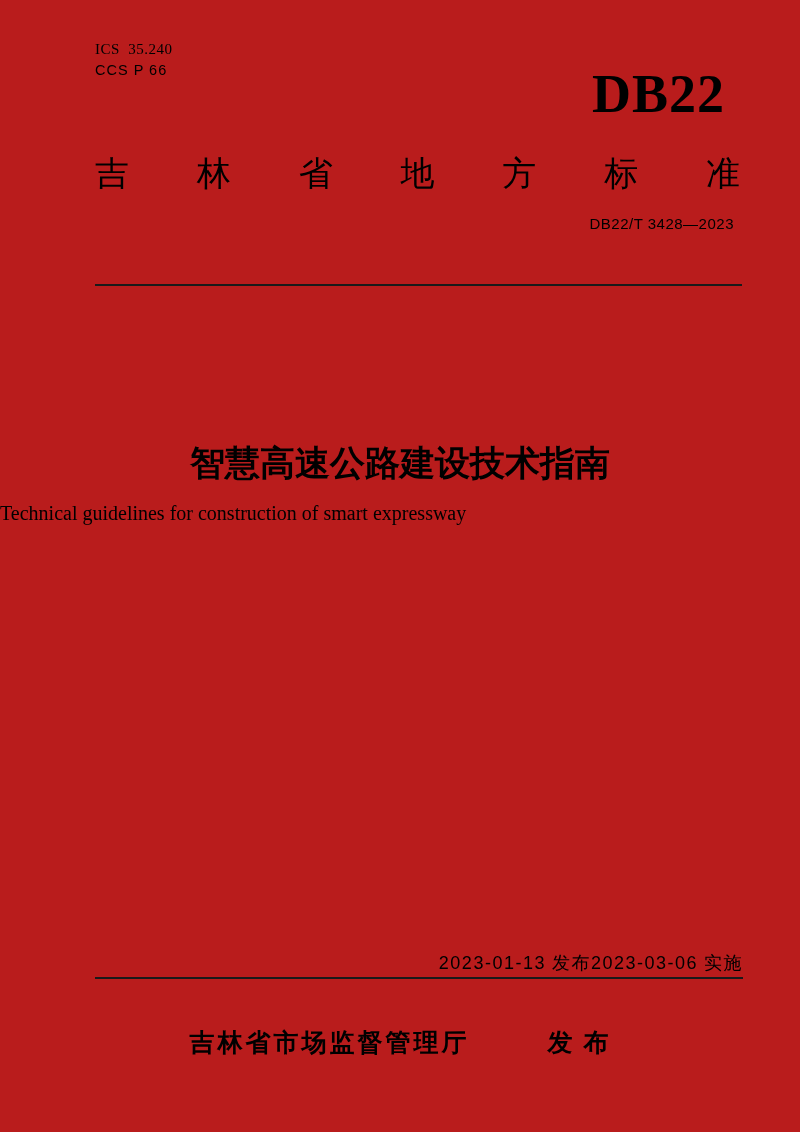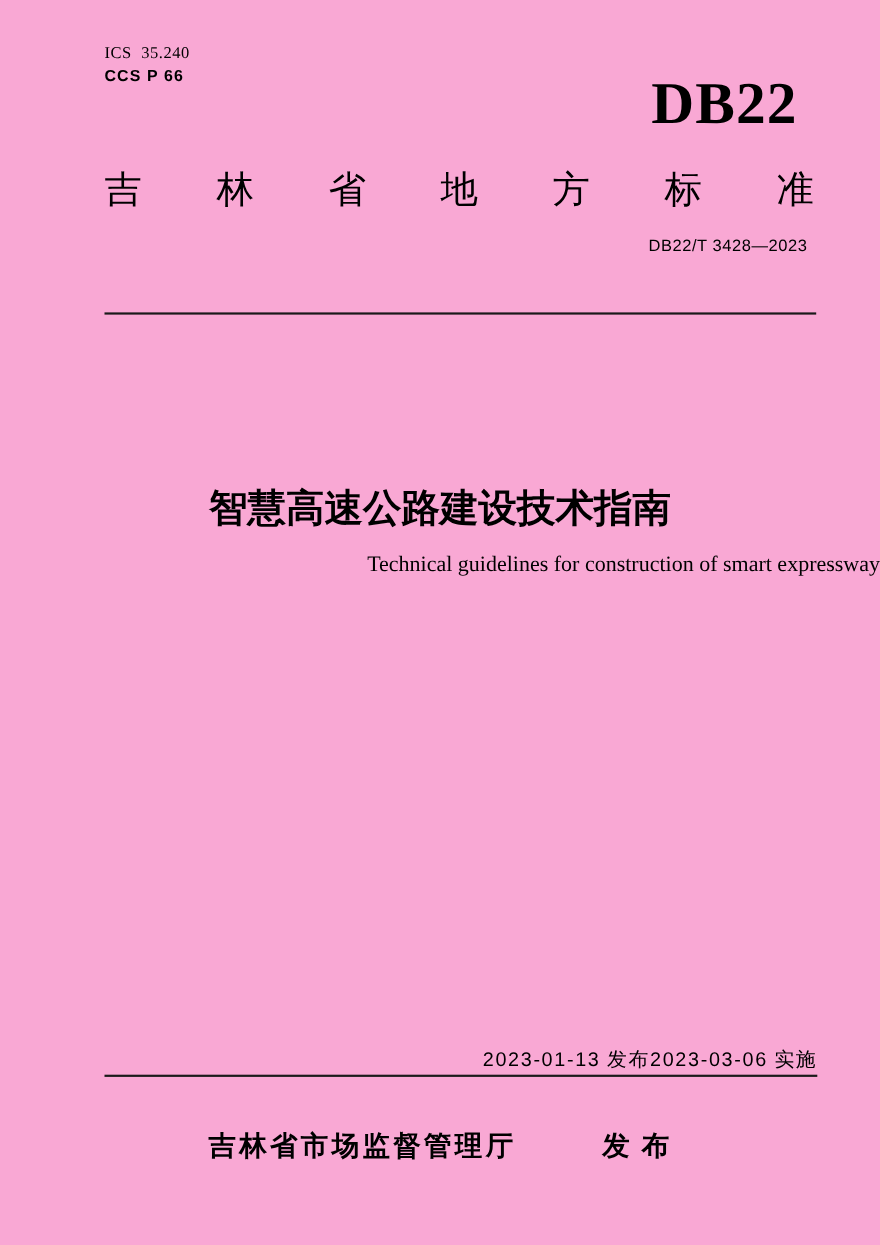--- a/index.html
+++ b/index.html
@@ -5,21 +5,21 @@
   html, body {
     margin: 0;
     padding: 0;
     background: #ffffff;
   }
   .page {
     position: relative;
     width: 800px;
     height: 1132px;
     margin: 0 auto;
-    background: #f9a8d4;
+    background: #b91c1c;
     color: #000000;
     font-family: "Liberation Sans", sans-serif;
     overflow: hidden;
   }
   .ics-code {
     position: absolute;
     left: 95px;
     top: 42px;
     font-family: "Liberation Serif", serif;
     font-size: 15px;
@@ -28,21 +28,20 @@
     letter-spacing: 0.5px;
   }
   .ccs-code {
     position: absolute;
     left: 95px;
     top: 63px;
     font-size: 14.5px;
     line-height: 1;
     white-space: pre;
     letter-spacing: 1px;
-    font-weight: bold;
   }
   .db22-logo {
     position: absolute;
     right: 75px;
     top: 67px;
     font-family: "Liberation Serif", serif;
     font-weight: 700;
     font-size: 54px;
     line-height: 1;
     letter-spacing: 1px;
@@ -82,21 +81,21 @@
     text-align: center;
     font-size: 35px;
     font-weight: 700;
     line-height: 1.1;
   }
   .title-en {
     position: absolute;
     left: 0;
     top: 501px;
     width: 800px;
-    text-align: right;
+    text-align: left;
     font-family: "Liberation Serif", serif;
     font-size: 20px;
     line-height: 1.2;
   }
   .dates-row {
     position: absolute;
     left: 95px;
     top: 954px;
     width: 648px;
     display: flex;

